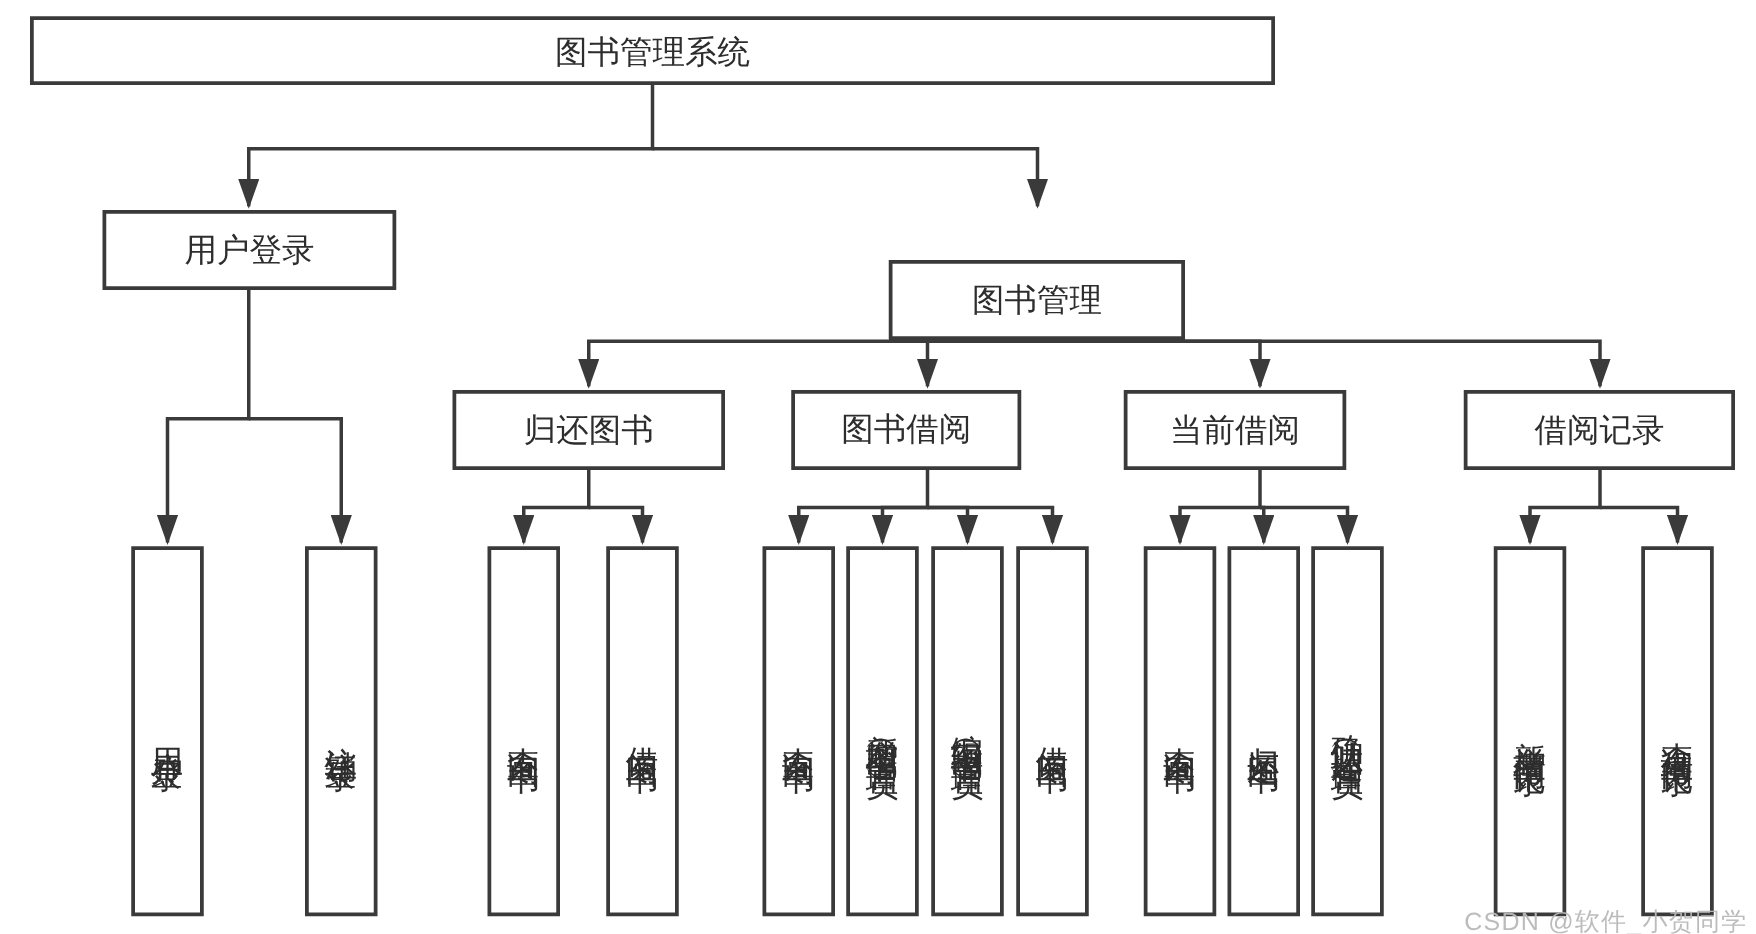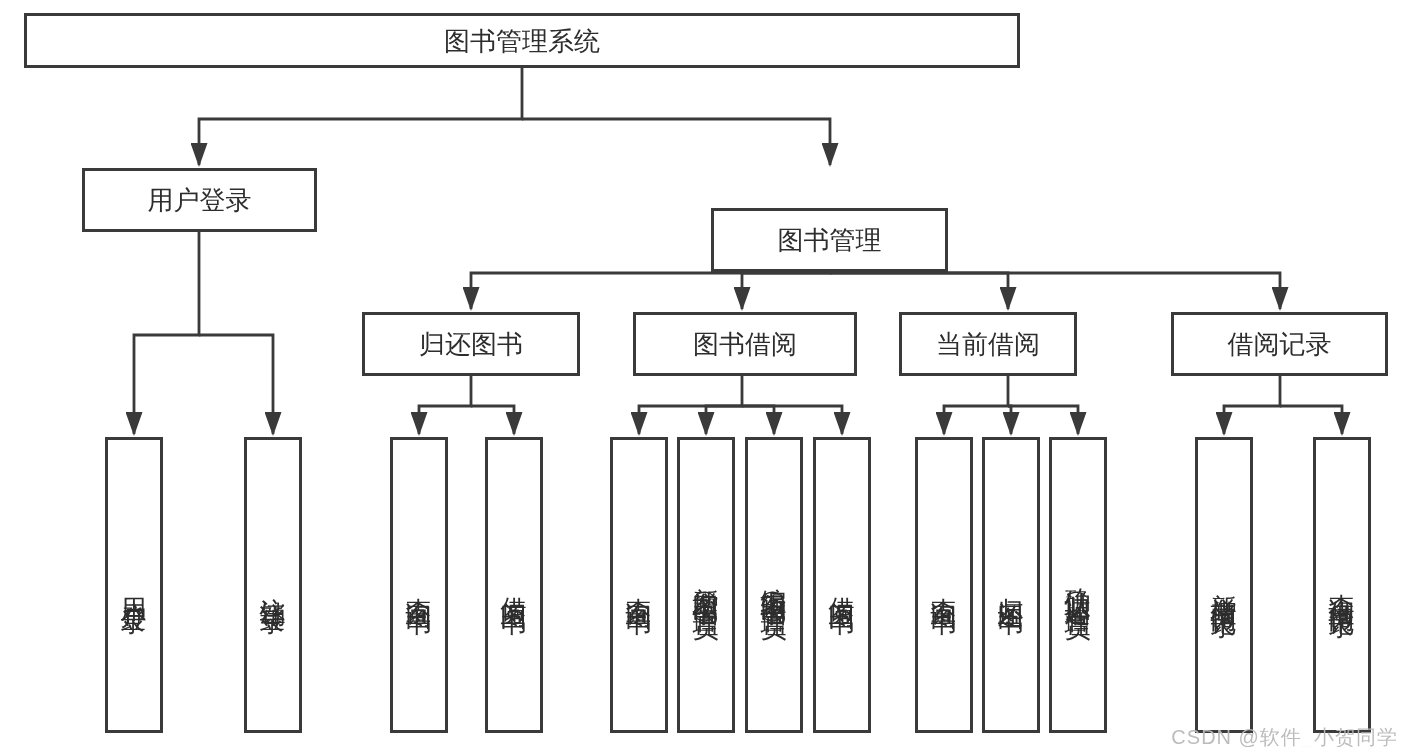--- a/index.html
+++ b/index.html
@@ -38,21 +38,21 @@
     text-orientation: mixed;
     letter-spacing: 4px;
     white-space: nowrap;
   }
   
   .n-root   { left: 24px;   top: 13px;  width: 996px; height: 55px; }
   .n-login  { left: 82px;   top: 168px; width: 235px; height: 64px; }
   .n-mgmt   { left: 711px;  top: 168px; width: 237px; height: 64px; margin-top: 40px; }
   .n-l3     { top: 312px; height: 64px; width: 218px; }
   .n-rec    { left: 362px; }
-  .n-bor    { left: 633px; width: 224px; }
+  .n-bor    { left: 633px; width: 184px; font-family: Liberation Serif, serif; }
   .n-cur    { left: 899px; width: 178px; }
   .n-his    { left: 1171px; width: 217px; }
   .leaf     { top: 437px; height: 296px; width: 58px; }
   .lf-1  { left: 105px; }
   .lf-2  { left: 244px; }
   .lf-3  { left: 390px; }
   .lf-4  { left: 485px; }
   .lf-5  { left: 610px; }
   .lf-6  { left: 677px; }
   .lf-7  { left: 745px; }

